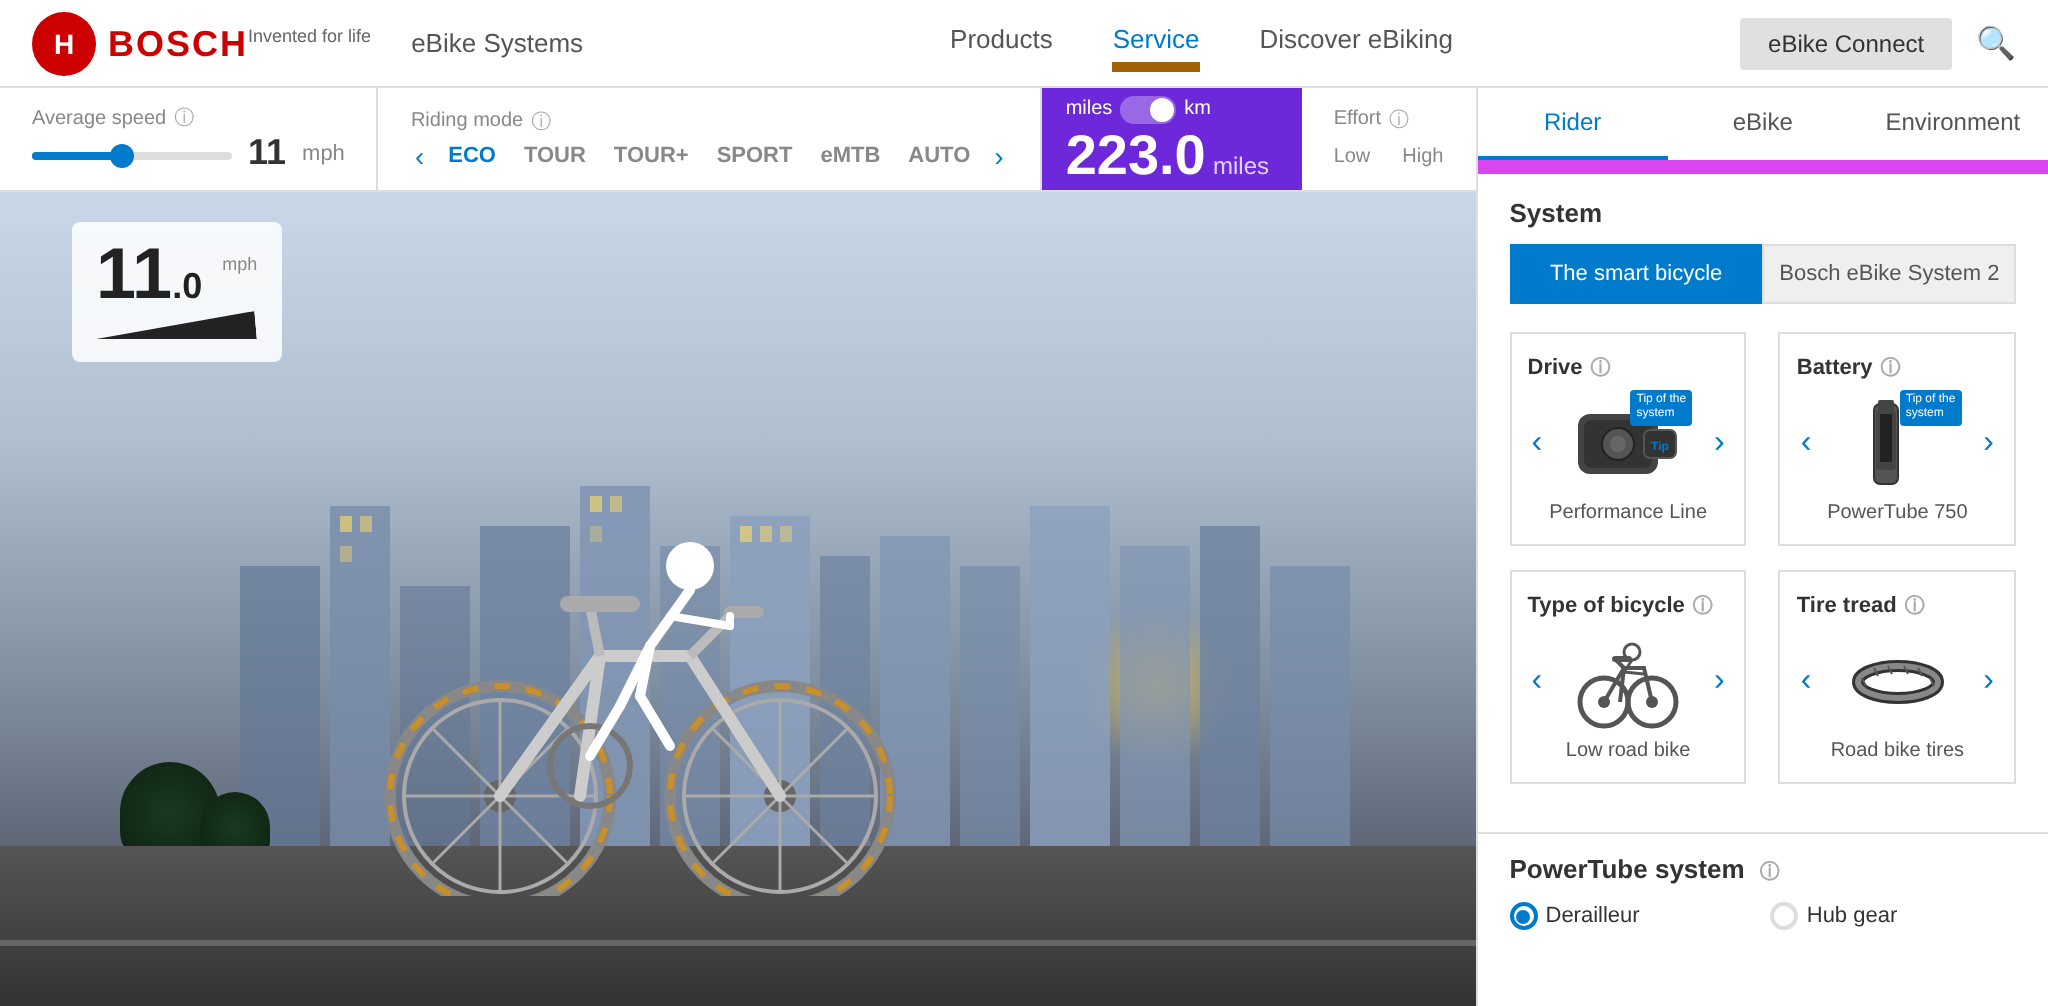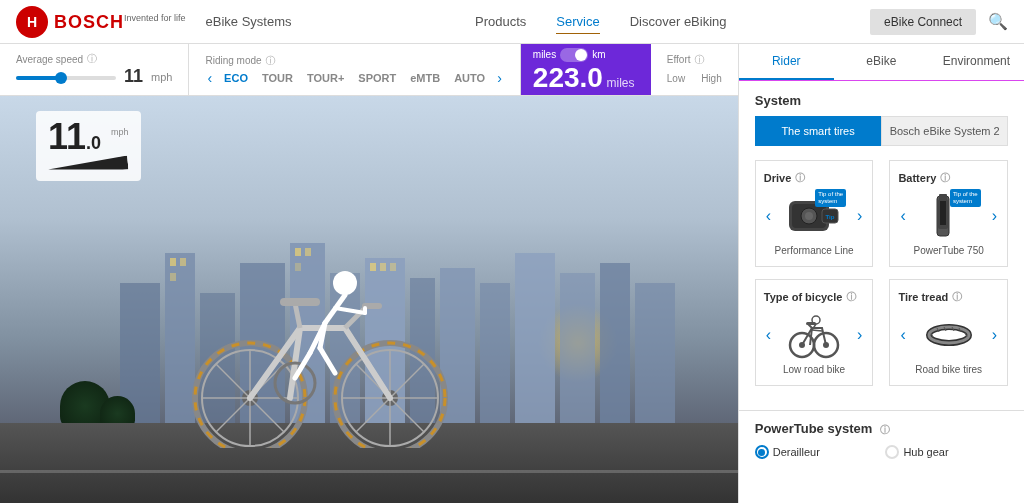--- a/index.html
+++ b/index.html
@@ -14,21 +14,21 @@
       width: 32px; height: 32px; border-radius: 50%; background: #cc0000;
       display: flex; align-items: center; justify-content: center;
       color: #fff; font-weight: bold; font-size: 14px; margin-right: 6px; flex-shrink: 0;
     }
     .logo-text { display: flex; flex-direction: row; margin-right: 20px; }
     .logo-brand { color: #cc0000; font-weight: bold; font-size: 18px; letter-spacing: 1px; line-height: 1; }
     .logo-tagline { font-size: 9px; color: #666; }
     .header-product { font-size: 13px; color: #555; margin-right: 40px; }
     .header-nav { display: flex; gap: 30px; flex: 1; justify-content: center; }
     .header-nav-item { font-size: 13px; color: #555; cursor: pointer; padding: 4px 0; text-decoration: none; }
-    .header-nav-item.active { color: #007bcc; border-bottom: 1px solid #a16207; }
+    .header-nav-item.active { color: #007bcc; border-bottom: 5px solid #a16207; }
     .header-right { display: flex; align-items: center; gap: 12px; }
     .ebike-connect-btn {
       background: #e0e0e0; border: none; padding: 6px 14px; font-size: 12px;
       cursor: pointer; border-radius: 2px; color: #333;
     }
     .search-icon-btn { background: none; border: none; cursor: pointer; font-size: 16px; color: #555; }
 
     
     .main { display: flex; height: calc(503px - 44px); }
 
@@ -131,21 +131,21 @@
     }
 
     
     .right-panel {
       flex: 1; background: #fff; border-left: 1px solid #ddd;
       overflow-y: auto; padding: 0;
     }
 
     
     .tabs-row {
-      display: flex; border-bottom: 1px solid #d946ef;
+      display: flex; border-bottom: 7px solid #d946ef;
     }
     .tab {
       flex: 1; text-align: center; padding: 10px 0; font-size: 12px;
       color: #555; cursor: pointer; border-bottom: 2px solid transparent;
     }
     .tab.active { color: #007bcc; border-bottom: 2px solid #007bcc; }
 
     
     .right-content { padding: 12px 16px; }
     .section-title { font-size: 13px; font-weight: bold; margin-bottom: 8px; }
@@ -410,21 +410,21 @@
     <div class="tabs-row">
       <div class="tab active">Rider</div>
       <div class="tab">eBike</div>
       <div class="tab">Environment</div>
     </div>
 
     <div class="right-content">
 
       <div class="section-title">System</div>
       <div class="system-btns">
-        <button class="sys-btn active">The smart tires</button>
+        <button class="sys-btn active">The smart bicycle</button>
         <button class="sys-btn">Bosch eBike System 2</button>
       </div>
 
       <div class="card-grid">
 
         <div class="card">
           <div class="card-title">
             <span>Drive</span>
             <span class="info-icon">ⓘ</span>
           </div>

